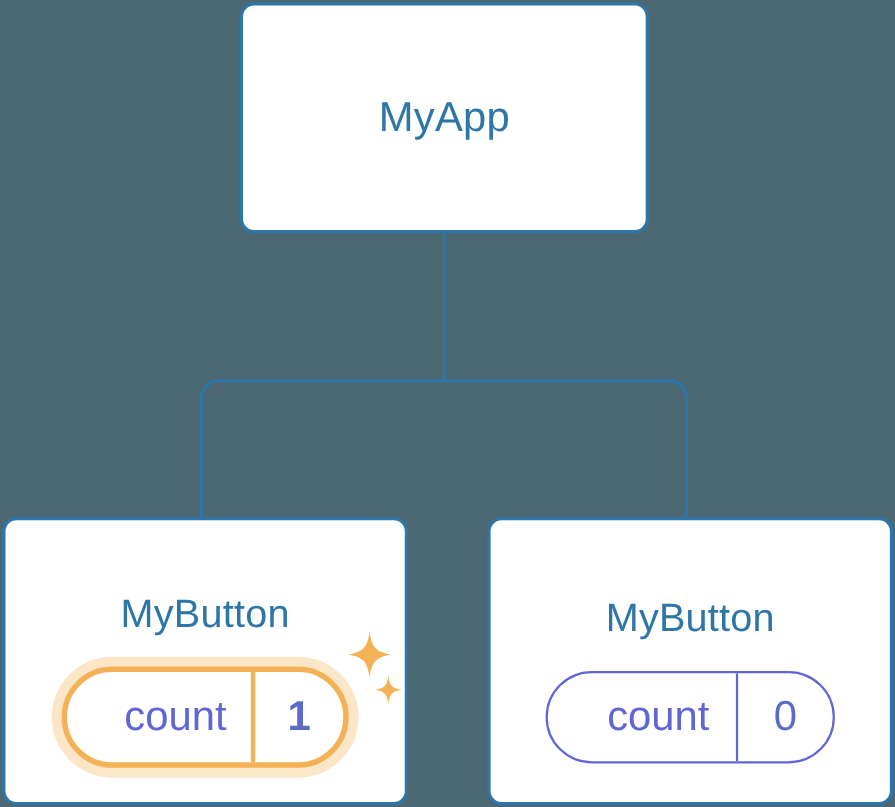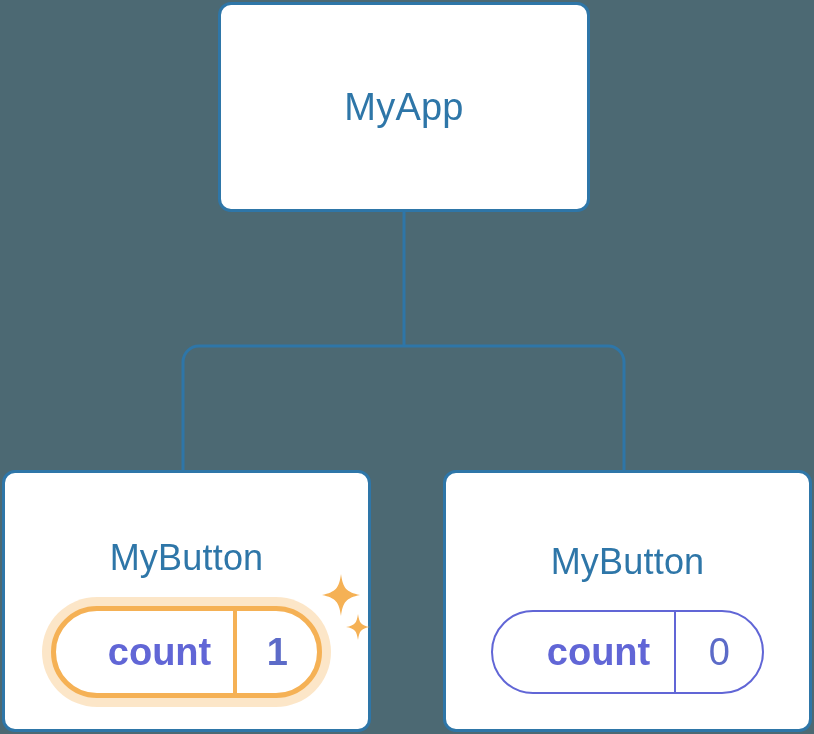--- a/index.html
+++ b/index.html
@@ -119,21 +119,21 @@
     display: flex;
     align-items: center;
     justify-content: center;
     box-sizing: border-box;
     line-height: 1;
   }
 
   .pill-key {
     color: #6166d6;
     font-size: 38px;
-    font-weight: 700;
+    font-weight: 400;
     padding: 0 24px 0 54px;
   }
 
   .pill-val {
     color: #5c6bc8;
     font-size: 38px;
     font-weight: 400;
     min-width: 88px;
     padding: 0 18px;
   }

